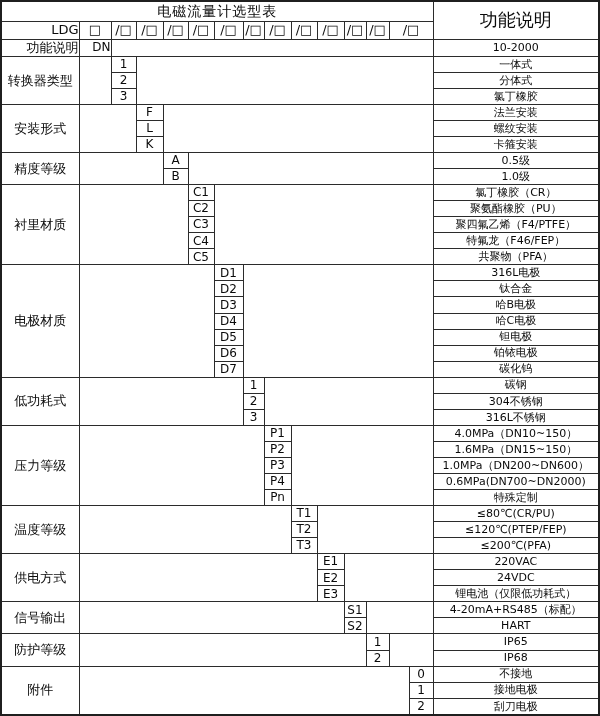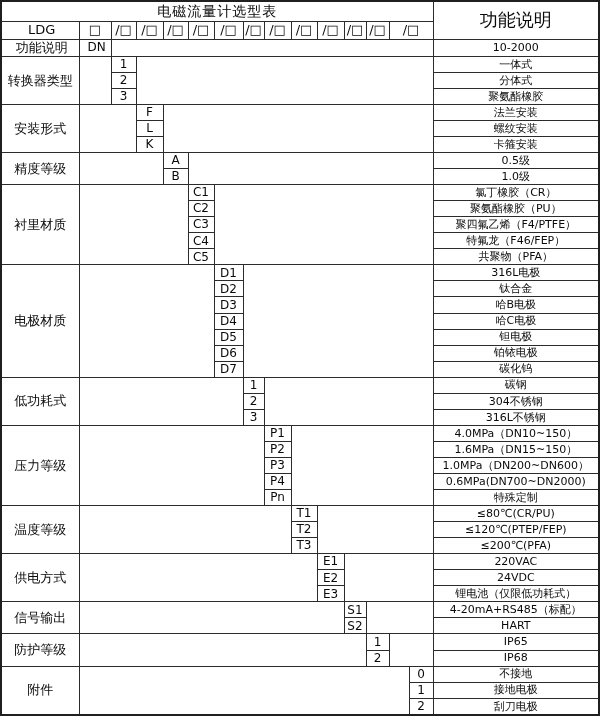--- a/index.html
+++ b/index.html
@@ -20,21 +20,21 @@
     text-align:center;
     vertical-align:middle;
     font-size:13px;
     line-height:1.05;
   }
   tr.t{height:20px;}
   tr.l{height:18px;}
   .title-cell{font-size:14px;letter-spacing:1px;}
   .hdr{font-size:18px;}
   .lbl{font-size:13px;}
-  .left{text-align:center;padding-left:3px;margin-left:34px;}
+  .left{text-align:right;padding-left:3px;margin-left:34px;}
   .code{font-size:12px;}
   .box{font-size:13px;}
   .desc{font-size:11px;}
   .mg{background:#ffffff;}
 </style>
 </head>
 <body>
 
 <div id="sheet">
 <table>
@@ -93,21 +93,21 @@
   <td class="code">1</td>
   <td class="mg" rowspan="3" colspan="12"></td>
   <td class="desc">一体式</td>
 </tr>
 <tr>
   <td class="code">2</td>
   <td class="desc">分体式</td>
 </tr>
 <tr>
   <td class="code">3</td>
-  <td class="desc">聚氨酯橡胶</td>
+  <td class="desc">氯丁橡胶</td>
 </tr>
 
 <tr>
   <td class="lbl" rowspan="3">安装形式</td>
   <td class="mg" rowspan="3" colspan="2"></td>
   <td class="code">F</td>
   <td class="mg" rowspan="3" colspan="11"></td>
   <td class="desc">法兰安装</td>
 </tr>
 <tr>

